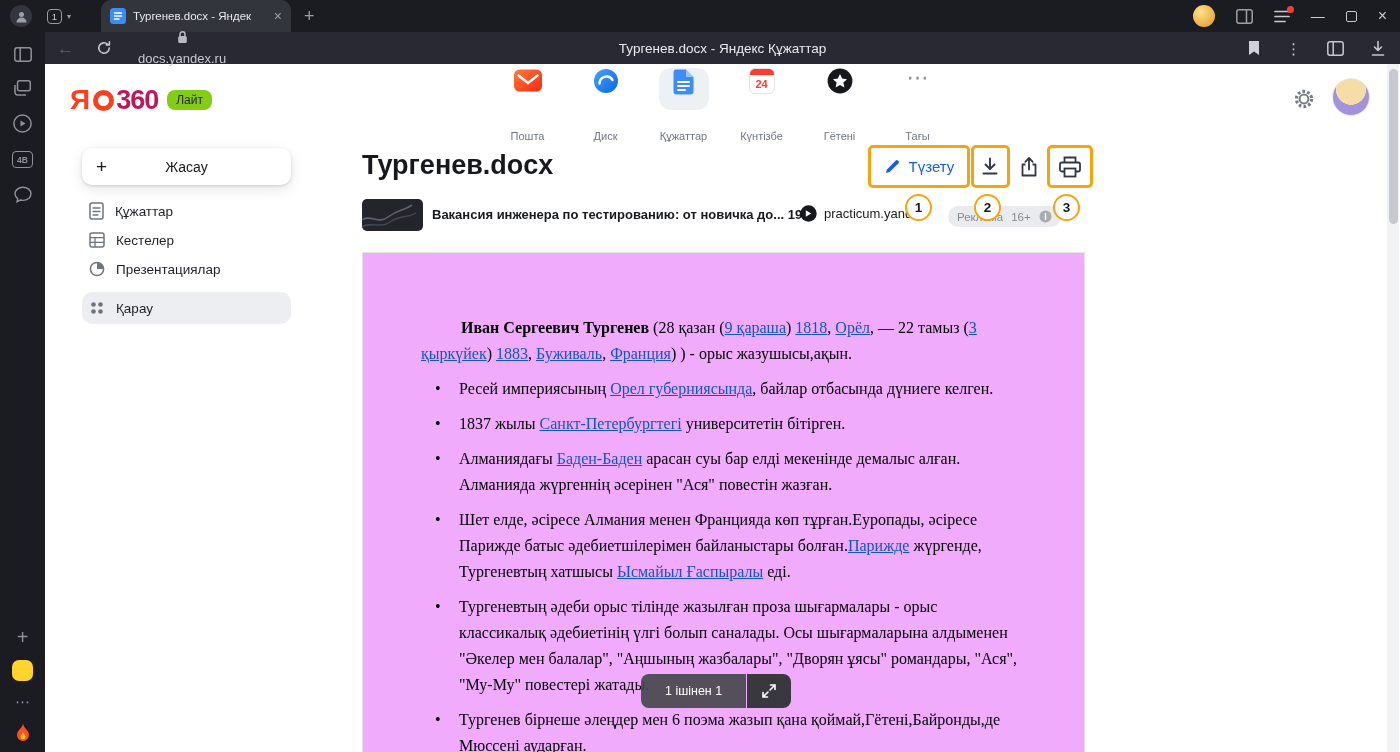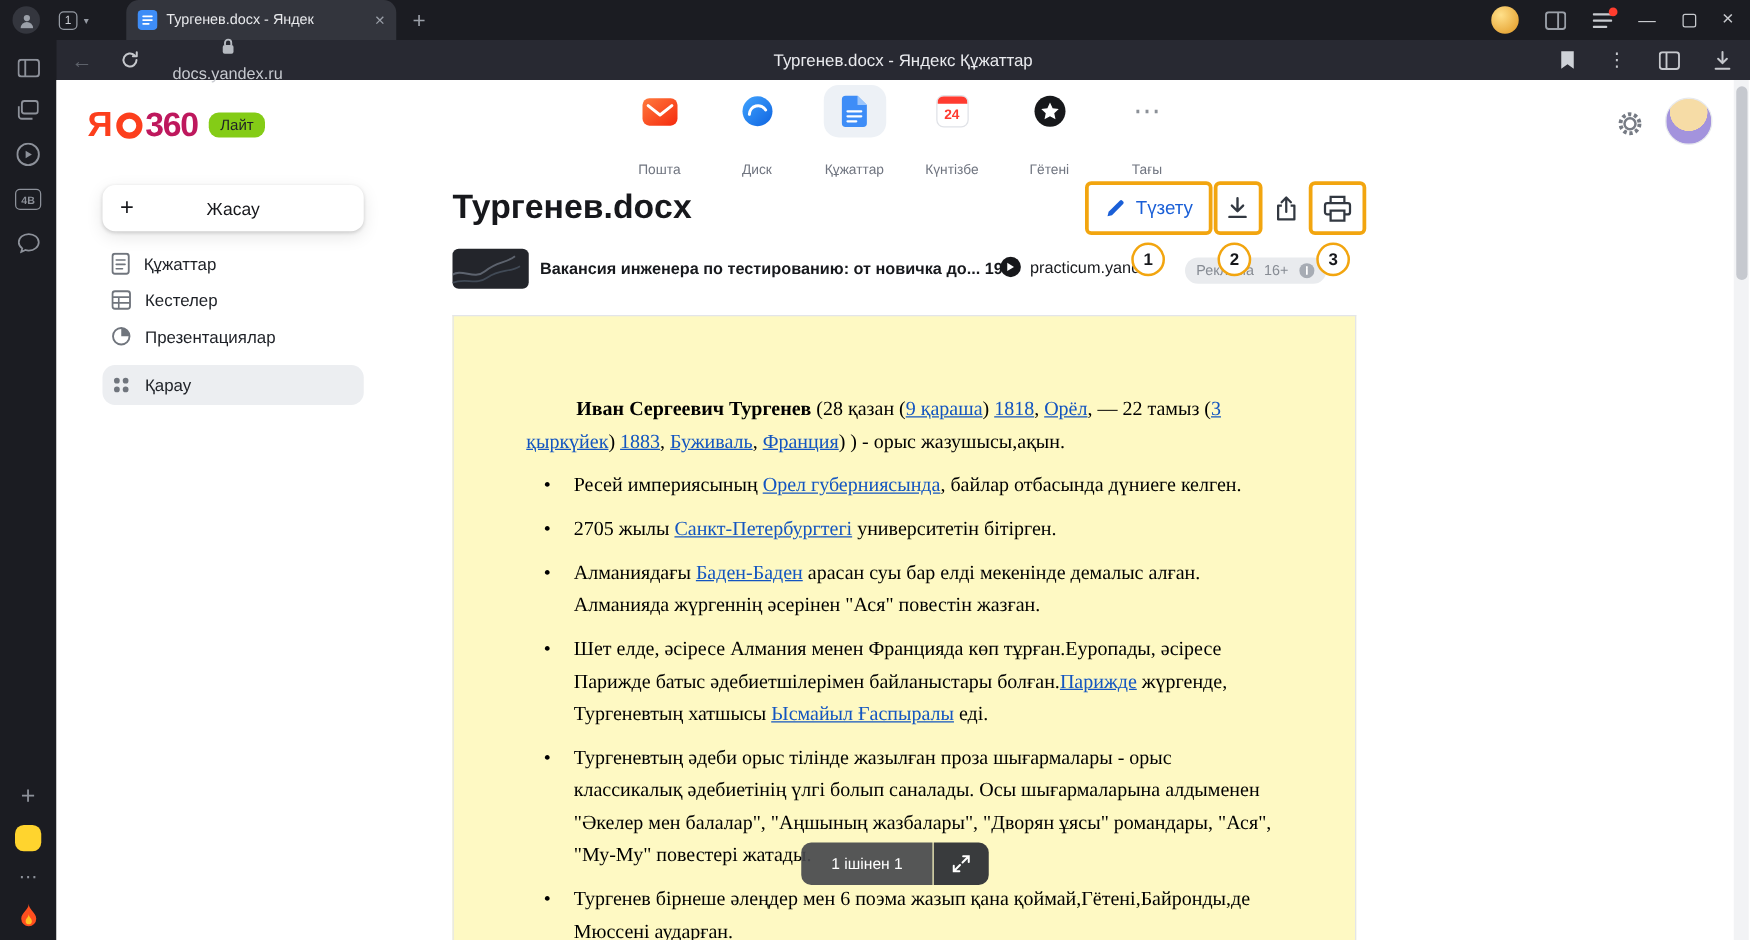--- a/index.html
+++ b/index.html
@@ -6,21 +6,21 @@
   html,body { width:1400px; height:752px; }
   body { position:relative; overflow:hidden; background:#1b1c22; font-family:"Liberation Sans",sans-serif; }
   svg { display:block; }
 
   
   #titlebar { position:absolute; left:0; top:0; width:1400px; height:32px; background:#1b1c22; display:flex; align-items:center; }
   .tb-profile { width:22px; height:22px; border-radius:50%; background:#34363e; margin-left:10px; display:flex; align-items:center; justify-content:center; flex:none; }
   .tab-counter { margin-left:9px; display:flex; align-items:center; gap:5px; padding:4px 6px; border-radius:8px; }
   .tc-box { width:15px; height:15px; border:1.5px solid #969ba4; border-radius:4px; color:#cbced4; font-size:9.5px; display:flex; align-items:center; justify-content:center; }
   .tc-chev { color:#969ba4; font-size:8px; }
-  .tab { margin-left:24px; width:216px; height:32px; background:#33353d; border-radius:10px 10px 0 0; display:flex; align-items:center; padding:0 9px; gap:7px; flex:none; }
+  .tab { margin-left:24px; width:190px; height:32px; background:#33353d; border-radius:10px 10px 0 0; display:flex; align-items:center; padding:0 9px; gap:7px; flex:none; }
   .favicon { width:16px; height:16px; flex:none; }
   .tab-title { flex:1; min-width:0; color:#e8e9ec; font-size:11.5px; white-space:nowrap; overflow:hidden; }
   .tab-close { color:#9a9fa8; font-size:14px; line-height:1; }
   .newtab { margin-left:13px; color:#9a9fa8; font-size:18px; line-height:1; }
   .tb-right { margin-left:auto; display:flex; align-items:center; margin-right:13px; gap:21px; }
   .coin { width:22px; height:22px; border-radius:50%; background:radial-gradient(circle at 35% 32%, #ffe08a, #e8a93b 75%); }
   .menu-dot { position:relative; }
   .menu-dot::after { content:""; position:absolute; right:-4px; top:-4px; width:7px; height:7px; border-radius:50%; background:#ff3d2e; }
   .win-glyph { color:#c8cacf; font-size:14px; line-height:1; }
   .win-max { width:11px; height:11px; border:1.6px solid #c8cacf; border-radius:2px; }
@@ -45,21 +45,21 @@
   #app { position:absolute; left:45px; top:64px; width:1355px; height:688px; background:#fff; }
 
   .logo { position:absolute; left:25px; top:20px; display:flex; align-items:center; }
   .logo-ya { color:#fc3f1d; font-size:28px; font-weight:bold; }
   .logo-ring { width:21px; height:21px; border:5.5px solid #fc3f1d; border-radius:50%; margin:0 2px 0 3px; }
   .logo-360 { color:#be185d; font-size:27px; font-weight:bold; letter-spacing:-1px; }
   .logo-badge { margin-left:9px; background:#84cc16; color:#1e2026; font-size:12px; padding:3px 9px; border-radius:8px; }
 
   .nav { position:absolute; left:0; right:0; top:4px; display:flex; justify-content:center; gap:8px; }
   .nav-item { width:70px; display:flex; flex-direction:column; align-items:center; }
-  .nav-icon { width:50px; height:42px; border-radius:12px; display:flex; align-items:center; justify-content:center; }
+  .nav-icon { width:50px; height:42px; border-radius:12px; display:flex; align-items:flex-start; justify-content:center; }
   .nav-item.active .nav-icon { background:#edf1f6; }
   .nav-label { margin-top:20px; font-size:11px; color:#707580; }
   .cal-icon { width:26px; height:26px; background:#fff; border:1px solid #e0e2e7; border-radius:6px; overflow:hidden; display:flex; flex-direction:column; }
   .cal-top { height:6px; background:#ff3b30; }
   .cal-num { flex:1; display:flex; align-items:center; justify-content:center; color:#ff3b30; font-size:11px; font-weight:bold; }
   .more-dots { color:#8b9097; font-size:22px; line-height:20px; }
 
   .gear { position:absolute; left:1248px; top:24px; }
   .avatar { position:absolute; left:1287px; top:14px; width:38px; height:38px; border-radius:50%; background:radial-gradient(circle at 50% 30%, #f6dca6 0 48%, #a393dd 49% 100%); border:1px solid #e7e9ed; }
   .avatar-badge { position:absolute; left:1357px; top:6px; background:#fc3f1d; color:#fff; font-size:10px; font-weight:bold; padding:2px 6px; border-radius:9px; border:2px solid #fff; z-index:3; }
@@ -87,21 +87,21 @@
   #ann-c1 { left:860px; } #ann-c2 { left:929px; } #ann-c3 { left:1008px; }
 
   
   .ad { position:absolute; left:317px; top:134px; width:723px; height:37px; }
   .ad-thumb { position:absolute; left:0; top:1px; width:61px; height:32px; border-radius:5px; background:#23252b; overflow:hidden; }
   .ad-headline { position:absolute; left:70px; top:9px; width:372px; font-size:13px; font-weight:bold; color:#17191d; white-space:nowrap; overflow:hidden; }
   .ad-brand { position:absolute; left:438px; top:7px; display:flex; align-items:center; gap:7px; font-size:13px; color:#17191d; }
   .ad-pill { position:absolute; left:586px; top:8px; height:21px; background:#e9ebee; border-radius:11px; display:flex; align-items:center; gap:8px; padding:0 9px; font-size:11.5px; color:#868b93; }
 
   
-  .page { position:absolute; left:317px; top:188px; width:723px; height:500px; background:#fef9c3; border:1px solid #e3e5e9; border-bottom:none; overflow:hidden; }
+  .page { position:absolute; left:317px; top:188px; width:723px; height:500px; background:#f0abfc; border:1px solid #e3e5e9; border-bottom:none; overflow:hidden; }
   .page-inner { padding:62px 58px 0; font-family:"Liberation Serif",serif; font-size:16px; line-height:26px; color:#000; }
   .intro { text-indent:40px; margin-bottom:9px; }
   .b { position:relative; padding-left:38px; margin-bottom:9px; }
   .b::before { content:"\2022"; position:absolute; left:14px; }
   .seg-bold { font-weight:bold; }
   .seg-link { color:#1355c0; text-decoration:underline; }
 
   
   .pager { position:absolute; left:596px; top:610px; display:flex; z-index:15; }
   .pager-label { height:34px; background:rgba(70,72,77,.92); color:#fff; font-size:12.5px; display:flex; align-items:center; padding:0 24px; border-radius:8px 0 0 8px; }
@@ -426,21 +426,21 @@
             <path d="M6.5 5.6v3.6M6.5 3.4v1.1" stroke="#fff" stroke-width="1.4" stroke-linecap="round"></path>
           </svg>
         </span>
     </span>
   </div>
 
   <div class="page">
     <div class="page-inner">
       <p class="intro"><span class="seg-bold">Иван Сергеевич Тургенев</span><span class="seg"> (28 қазан (</span><span class="seg-link">9 қараша</span><span class="seg">) </span><span class="seg-link">1818</span><span class="seg">, </span><span class="seg-link">Орёл</span><span class="seg">, — 22 тамыз (</span><span class="seg-link">3 қыркүйек</span><span class="seg">) </span><span class="seg-link">1883</span><span class="seg">, </span><span class="seg-link">Буживаль</span><span class="seg">, </span><span class="seg-link">Франция</span><span class="seg">) ) - орыс жазушысы,ақын.</span></p>
       <div class="b"><span class="seg">Ресей империясының </span><span class="seg-link">Орел губерниясында</span><span class="seg">, байлар отбасында дүниеге келген.</span></div>
-      <div class="b"><span class="seg">2705 жылы </span><span class="seg-link">Санкт-Петербургтегі</span><span class="seg"> университетін бітірген.</span></div>
+      <div class="b"><span class="seg">1837 жылы </span><span class="seg-link">Санкт-Петербургтегі</span><span class="seg"> университетін бітірген.</span></div>
       <div class="b"><span class="seg">Алманиядағы </span><span class="seg-link">Баден-Баден</span><span class="seg"> арасан суы бар елді мекенінде демалыс алған. Алманияда жүргеннің әсерінен "Ася" повестін жазған.</span></div>
       <div class="b"><span class="seg">Шет елде, әсіресе Алмания менен Францияда көп тұрған.Еуропады, әсіресе Парижде батыс әдебиетшілерімен байланыстары болған.</span><span class="seg-link">Парижде</span><span class="seg"> жүргенде, Тургеневтың хатшысы </span><span class="seg-link">Ысмайыл Ғаспыралы</span><span class="seg"> еді.</span></div>
       <div class="b"><span class="seg">Тургеневтың әдеби орыс тілінде жазылған проза шығармалары - орыс классикалық әдебиетінің үлгі болып саналады. Осы шығармаларына алдыменен "Әкелер мен балалар", "Аңшының жазбалары", "Дворян ұясы" романдары, "Ася", "Му-Му" повестері жатады.</span></div>
       <div class="b"><span class="seg">Тургенев бірнеше әлеңдер мен 6 поэма жазып қана қоймай,Гётені,Байронды,де Мюссені аударған.</span></div>
     </div>
   </div>
 
   <div class="pager">
     <span class="pager-label">1 ішінен 1</span>
     <span class="pager-expand">

